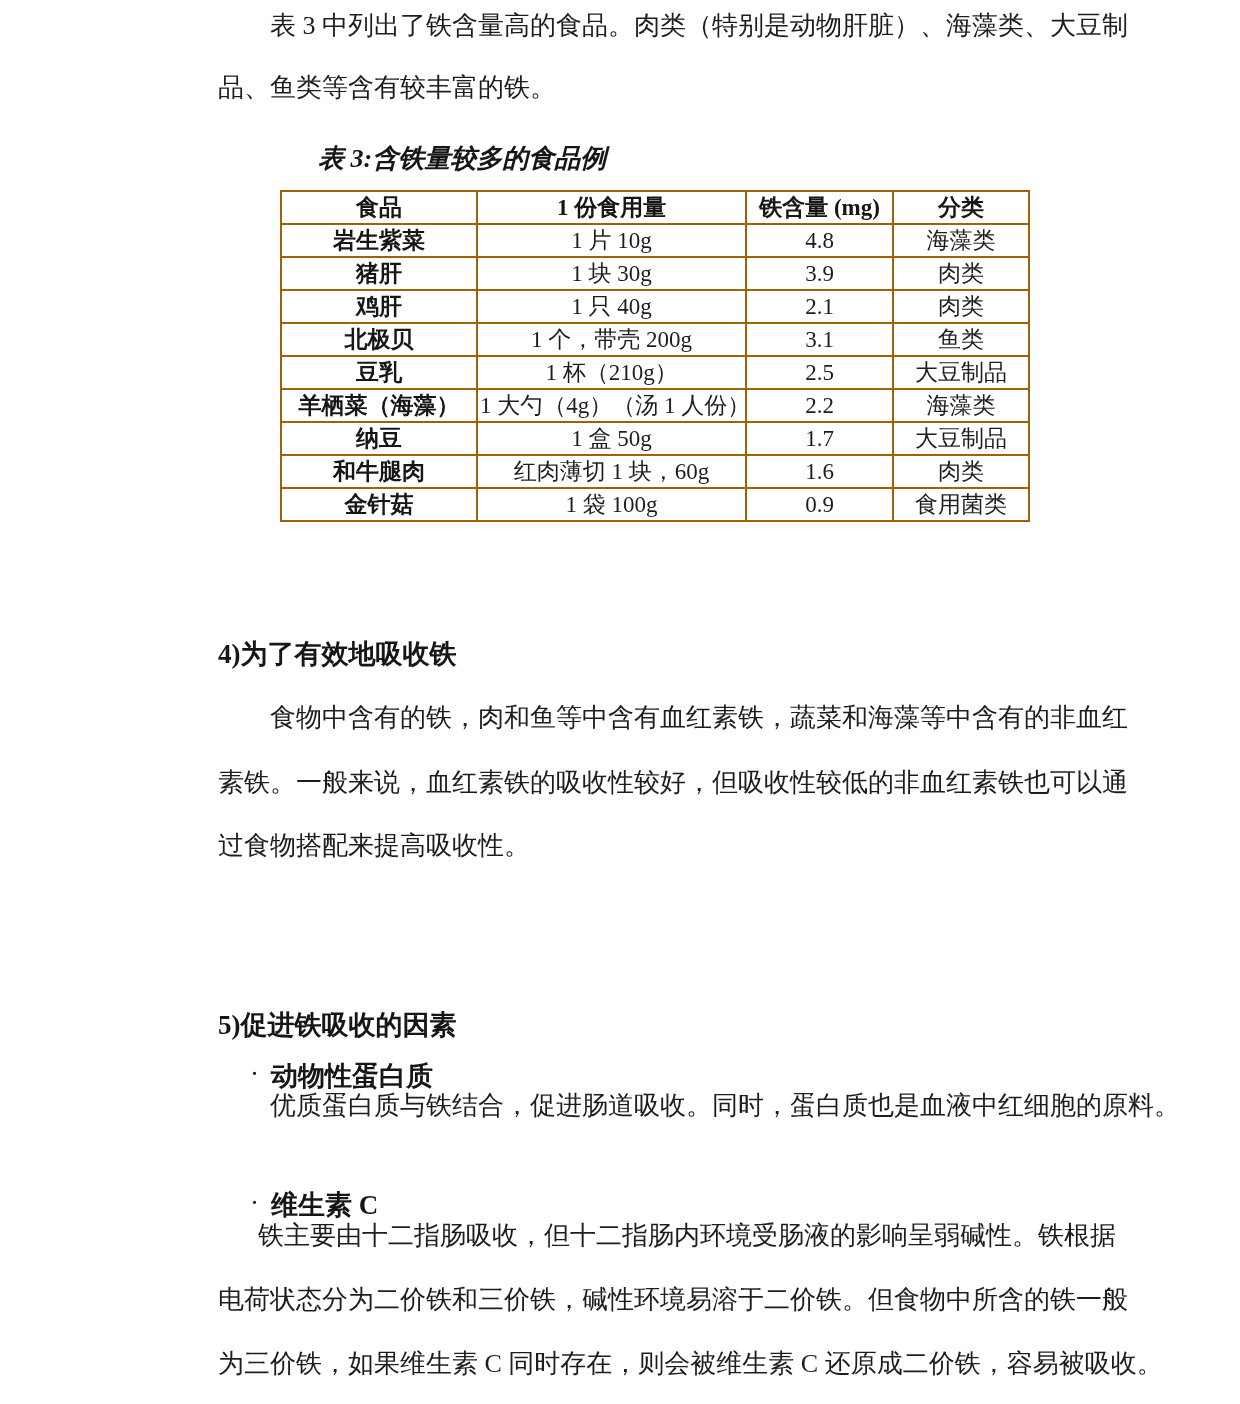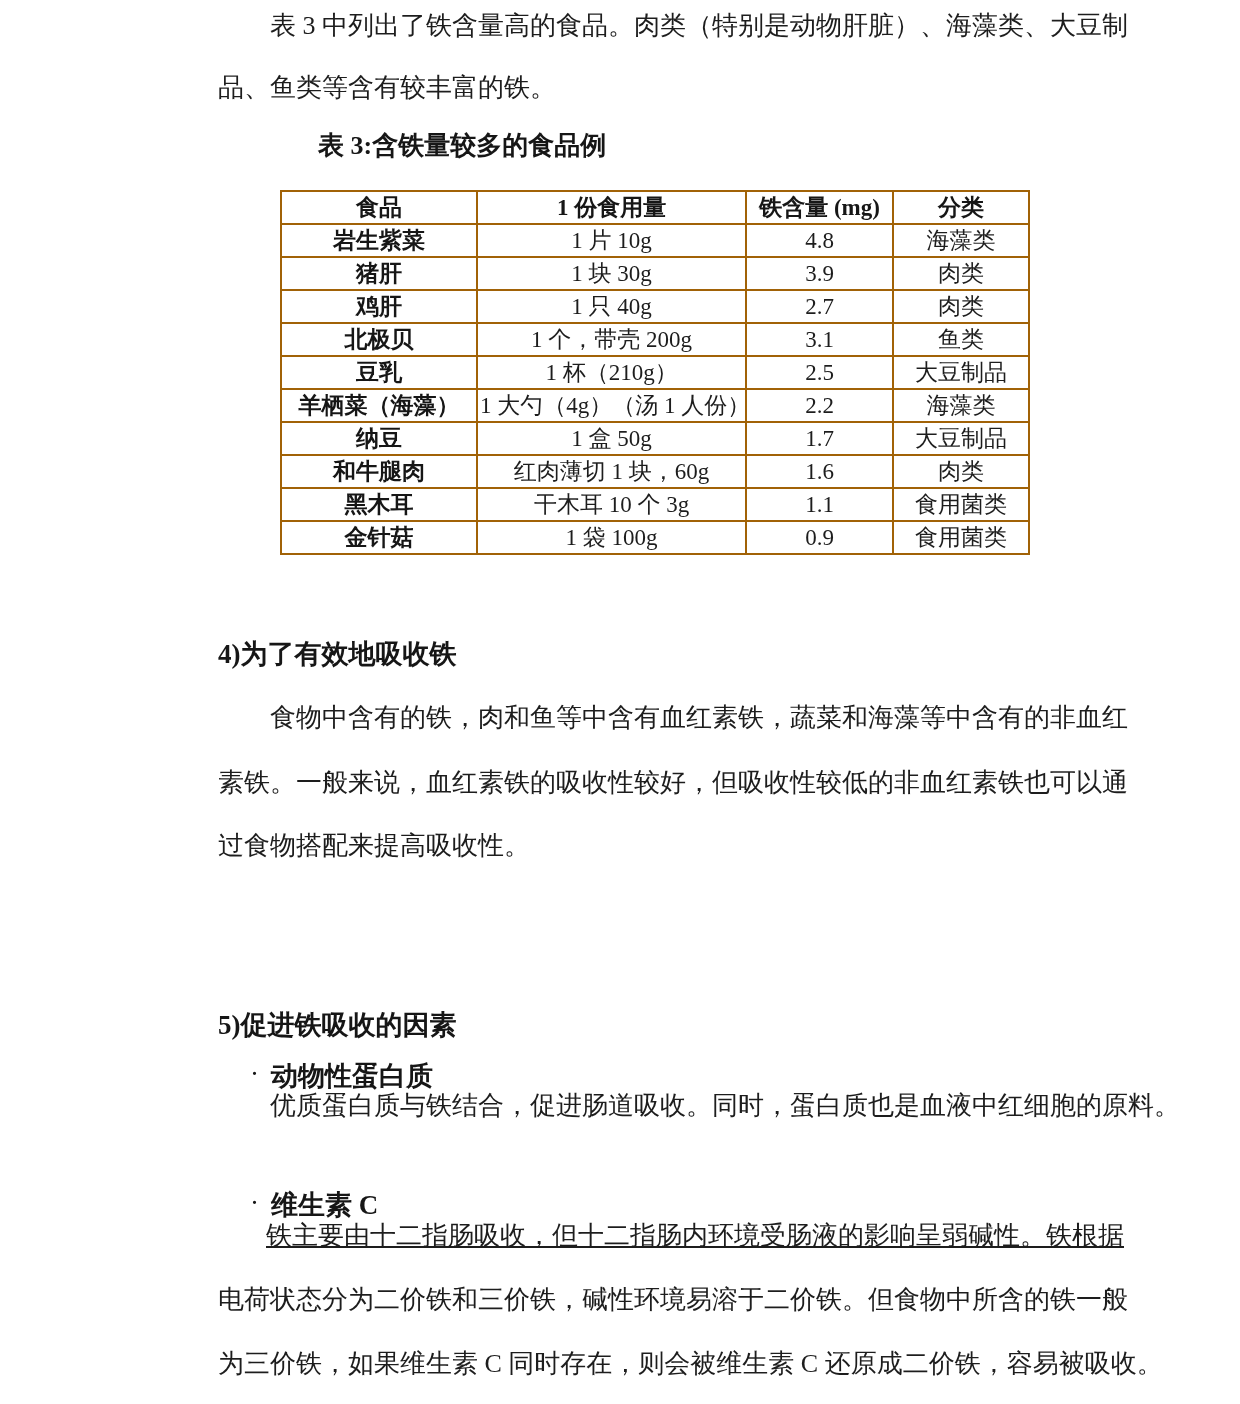--- a/index.html
+++ b/index.html
@@ -66,21 +66,21 @@
   table.food-table td.food { font-weight:700; color:#161616; }
 </style>
 </head>
 <body>
 
 <div class="page">
 
   <div class="line" style="top:10px; left:237px;">表 3 中列出了铁含量高的食品。肉类（特别是动物肝脏）、海藻类、大豆制</div>
   <div class="line" style="top:72px; left:185px;">品、鱼类等含有较丰富的铁。</div>
 
-  <div class="heading" style="top:129px; left:285px; font-size:26px;">表 3:含铁量较多的食品例</div>
+  <div class="heading" style="top:142px; left:285px; font-size:26px;font-style:italic;">表 3:含铁量较多的食品例</div>
 
   <table class="food-table">
     <colgroup>
       <col style="width:196px">
       <col style="width:269px">
       <col style="width:147px">
       <col style="width:136px">
     </colgroup>
     <thead>
       <tr>
@@ -99,21 +99,21 @@
         </tr>
         <tr>
           <td class="food">猪肝</td>
           <td>1 块 30g</td>
           <td>3.9</td>
           <td>肉类</td>
         </tr>
         <tr>
           <td class="food">鸡肝</td>
           <td>1 只 40g</td>
-          <td>2.7</td>
+          <td>2.1</td>
           <td>肉类</td>
         </tr>
         <tr>
           <td class="food">北极贝</td>
           <td>1 个，带壳 200g</td>
           <td>3.1</td>
           <td>鱼类</td>
         </tr>
         <tr>
           <td class="food">豆乳</td>
@@ -133,26 +133,20 @@
           <td>1.7</td>
           <td>大豆制品</td>
         </tr>
         <tr>
           <td class="food">和牛腿肉</td>
           <td>红肉薄切 1 块，60g</td>
           <td>1.6</td>
           <td>肉类</td>
         </tr>
         <tr>
-          <td class="food">黑木耳</td>
-          <td>干木耳 10 个 3g</td>
-          <td>1.1</td>
-          <td>食用菌类</td>
-        </tr>
-        <tr>
           <td class="food">金针菇</td>
           <td>1 袋 100g</td>
           <td>0.9</td>
           <td>食用菌类</td>
         </tr>
       </tbody>
   </table>
 
   <div class="heading" style="top:637px; left:185px;text-align:right;">4)为了有效地吸收铁</div>
   <div class="line" style="top:767px; left:185px;">素铁。一般来说，血红素铁的吸收性较好，但吸收性较低的非血红素铁也可以通</div>
@@ -162,17 +156,17 @@
   <div class="heading" style="top:1008px; left:185px;">5)促进铁吸收的因素</div>
 
   <div class="bullet-line" style="top:1025px; left:190px;">
     <span class="bullet-dot">·</span><span>动物性蛋白质</span>
   </div>
   <div class="line" style="top:1090px; left:237px;">优质蛋白质与铁结合，促进肠道吸收。同时，蛋白质也是血液中红细胞的原料。</div>
 
   <div class="bullet-line" style="top:1154px; left:190px;">
     <span class="bullet-dot">·</span><span>维生素 C</span>
   </div>
-  <div class="line" style="top:1220px; left:233px;text-decoration:underline;">铁主要由十二指肠吸收，但十二指肠内环境受肠液的影响呈弱碱性。铁根据</div>
+  <div class="line" style="top:1220px; left:225px;">铁主要由十二指肠吸收，但十二指肠内环境受肠液的影响呈弱碱性。铁根据</div>
   <div class="line" style="top:1284px; left:185px;">电荷状态分为二价铁和三价铁，碱性环境易溶于二价铁。但食物中所含的铁一般</div>
   <div class="line" style="top:1348px; left:185px;">为三价铁，如果维生素 C 同时存在，则会被维生素 C 还原成二价铁，容易被吸收。</div>
 
 </div>
 
 </body></html>

